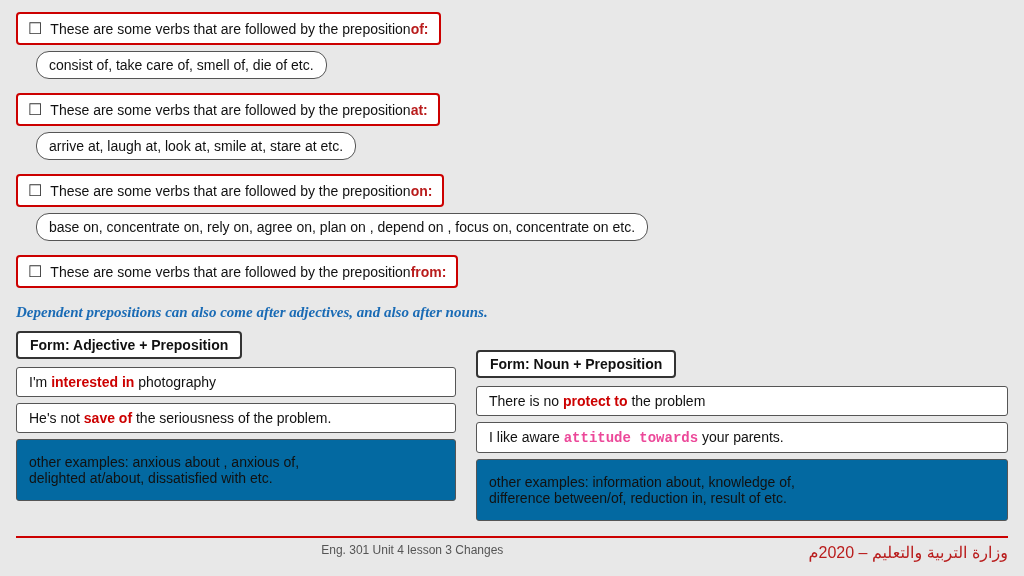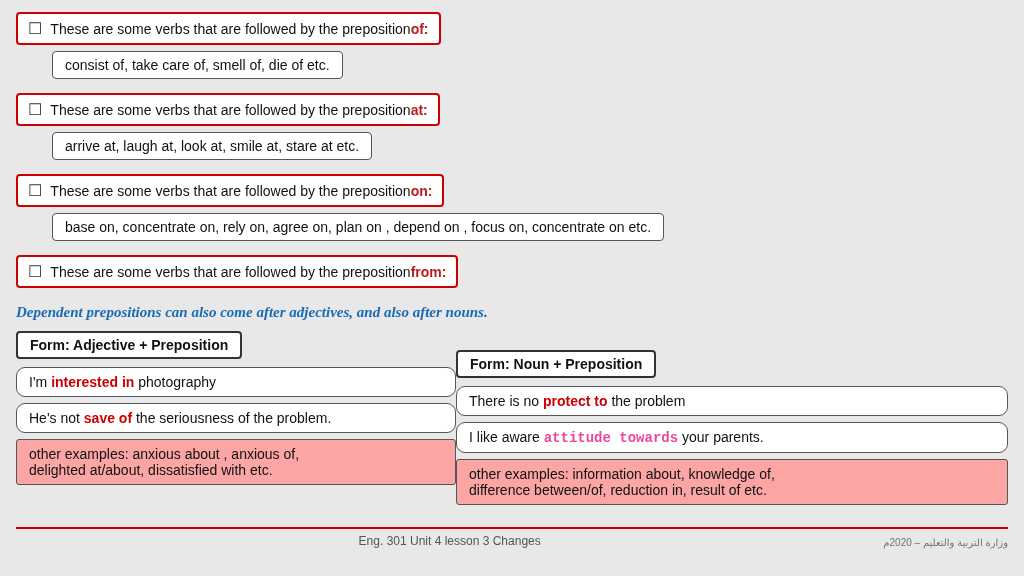--- a/index.html
+++ b/index.html
@@ -29,37 +29,38 @@
     }
     .section-header .preposition {
       color: #b91c1c;
       font-weight: bold;
     }
     .section-block {
       margin-bottom: 10px;
     }
     .examples-box {
       border: 1.5px solid #555;
-      border-radius: 4px;
+      border-radius: 13px;
       padding: 5px 12px;
-      margin-left: 36px;
+      margin-left: 20px;
       background: white;
       display: inline-block;
       margin-bottom: 4px;
     }
     .blue-heading {
       color: #1a6bb5;
       font-style: italic;
       font-weight: bold;
       font-size: 15px;
       margin: 10px 0 10px 0;
       font-family: Liberation Serif, serif;
     }
     .two-col {
       display: flex;
+      gap: 20px;
       align-items: flex-start;
     }
     .col-left {
       flex: 0 0 440px;
     }
     .col-right {
       flex: 1;
       margin-top: 19px;
     }
     .form-label-box {
@@ -67,54 +68,54 @@
       border-radius: 4px;
       padding: 4px 12px;
       font-weight: bold;
       font-size: 14px;
       display: inline-block;
       margin-bottom: 8px;
       background: white;
     }
     .example-sentence-box {
       border: 1.5px solid #555;
-      border-radius: 9px;
+      border-radius: 3px;
       padding: 6px 12px;
       background: white;
       margin-bottom: 6px;
     }
     .example-sentence-box .highlight-red {
       color: #cc0000;
       font-weight: bold;
     }
     .example-sentence-box .highlight-blue {
       color: #ec4899;
       font-weight: bold;
       font-family: Liberation Mono, monospace;
     }
     .other-examples-box {
       border: 1.5px solid #555;
       border-radius: 3px;
-      padding: 6px 12px;
-      background: #fca5a5;
+      padding: 14px 12px;
+      background: #0369a1;
       margin-bottom: 6px;
     }
     .footer {
       border-top: 2px solid #cc0000;
-      margin-top: 16px;
+      margin-top: 9px;
       padding-top: 5px;
       display: flex;
       justify-content: space-between;
-      align-items: flex-end;
+      align-items: flex-start;
       font-size: 12px;
       color: #555;
     }
     .footer .arabic {
-      font-size: 10px;
-      color: #737373;
+      font-size: 16px;
+      color: #b91c1c;
       direction: rtl;
     }
   </style>
 </head>
 <body>
 
 <div>
 
   <div class="section-block">
     <div class="section-header">

